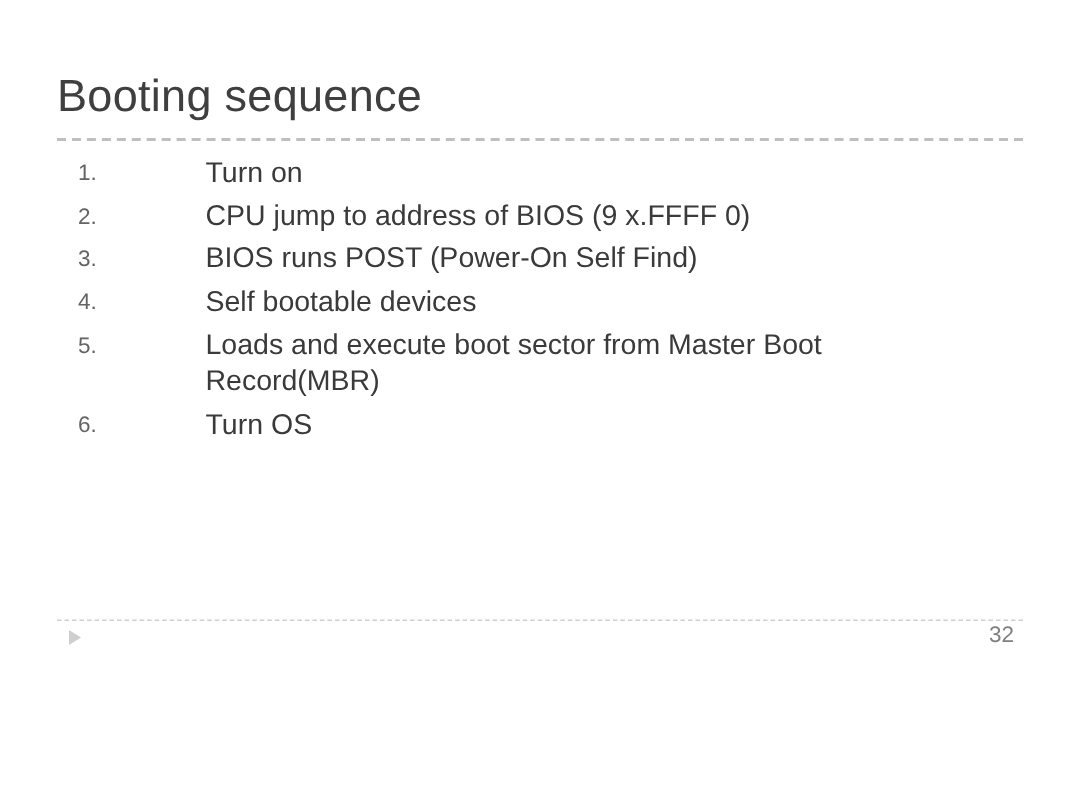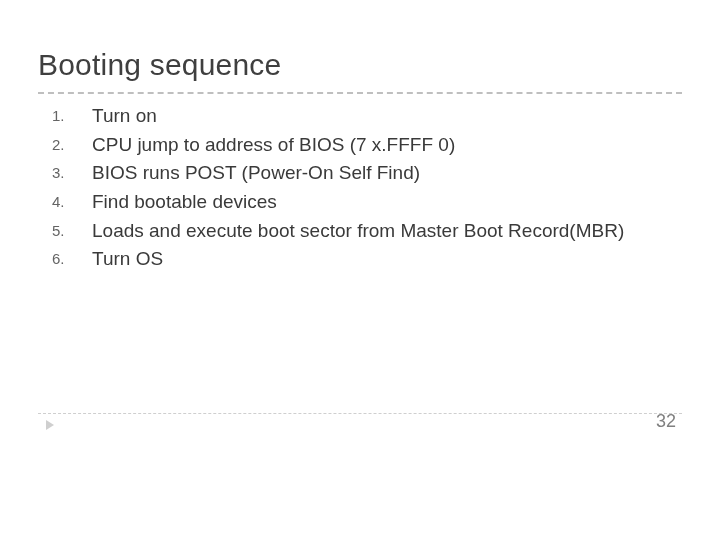--- a/index.html
+++ b/index.html
@@ -52,20 +52,21 @@
     flex: 0 0 40px;
     font-size: 15px;
     color: #646464;
     padding-top: 3px;
   }
   .txt {
     flex: 1 1 auto;
     font-size: 19px;
     line-height: 1.3;
     color: #3a3a3a;
+    margin-left: 45px;
   }
   .footer-rule {
     position: absolute;
     left: 38px;
     right: 38px;
     bottom: 38px;
     border: none;
     border-top: 1px dashed #cfcfcf;
     margin: 0;
   }
@@ -76,49 +77,49 @@
     width: 0;
     height: 0;
     border-top: 5px solid transparent;
     border-bottom: 5px solid transparent;
     border-left: 8px solid #cfcfcf;
   }
   .page-num {
     position: absolute;
     right: 44px;
     bottom: 20px;
-    font-size: 18px;
+    font-size: 15px;
     color: #808080;
   }
 </style>
 </head>
 <body>
 
 <div class="slide">
 
   <div class="title">Booting sequence</div>
 
   <hr class="rule">
 
   <div class="content">
     <div class="item">
       <div class="num">1.</div>
       <div class="txt">Turn on</div>
     </div>
     <div class="item">
       <div class="num">2.</div>
-      <div class="txt">CPU jump to address of BIOS (7 x.FFFF 0)</div>
+      <div class="txt">CPU jump to address of BIOS (9 x.FFFF 0)</div>
     </div>
     <div class="item">
       <div class="num">3.</div>
       <div class="txt">BIOS runs POST (Power-On Self Find)</div>
     </div>
     <div class="item">
       <div class="num">4.</div>
-      <div class="txt">Find bootable devices</div>
+      <div class="txt">Self bootable devices</div>
     </div>
     <div class="item">
       <div class="num">5.</div>
       <div class="txt">Loads and execute boot sector from Master Boot Record(MBR)</div>
     </div>
     <div class="item">
       <div class="num">6.</div>
       <div class="txt">Turn OS</div>
     </div>
   </div>

